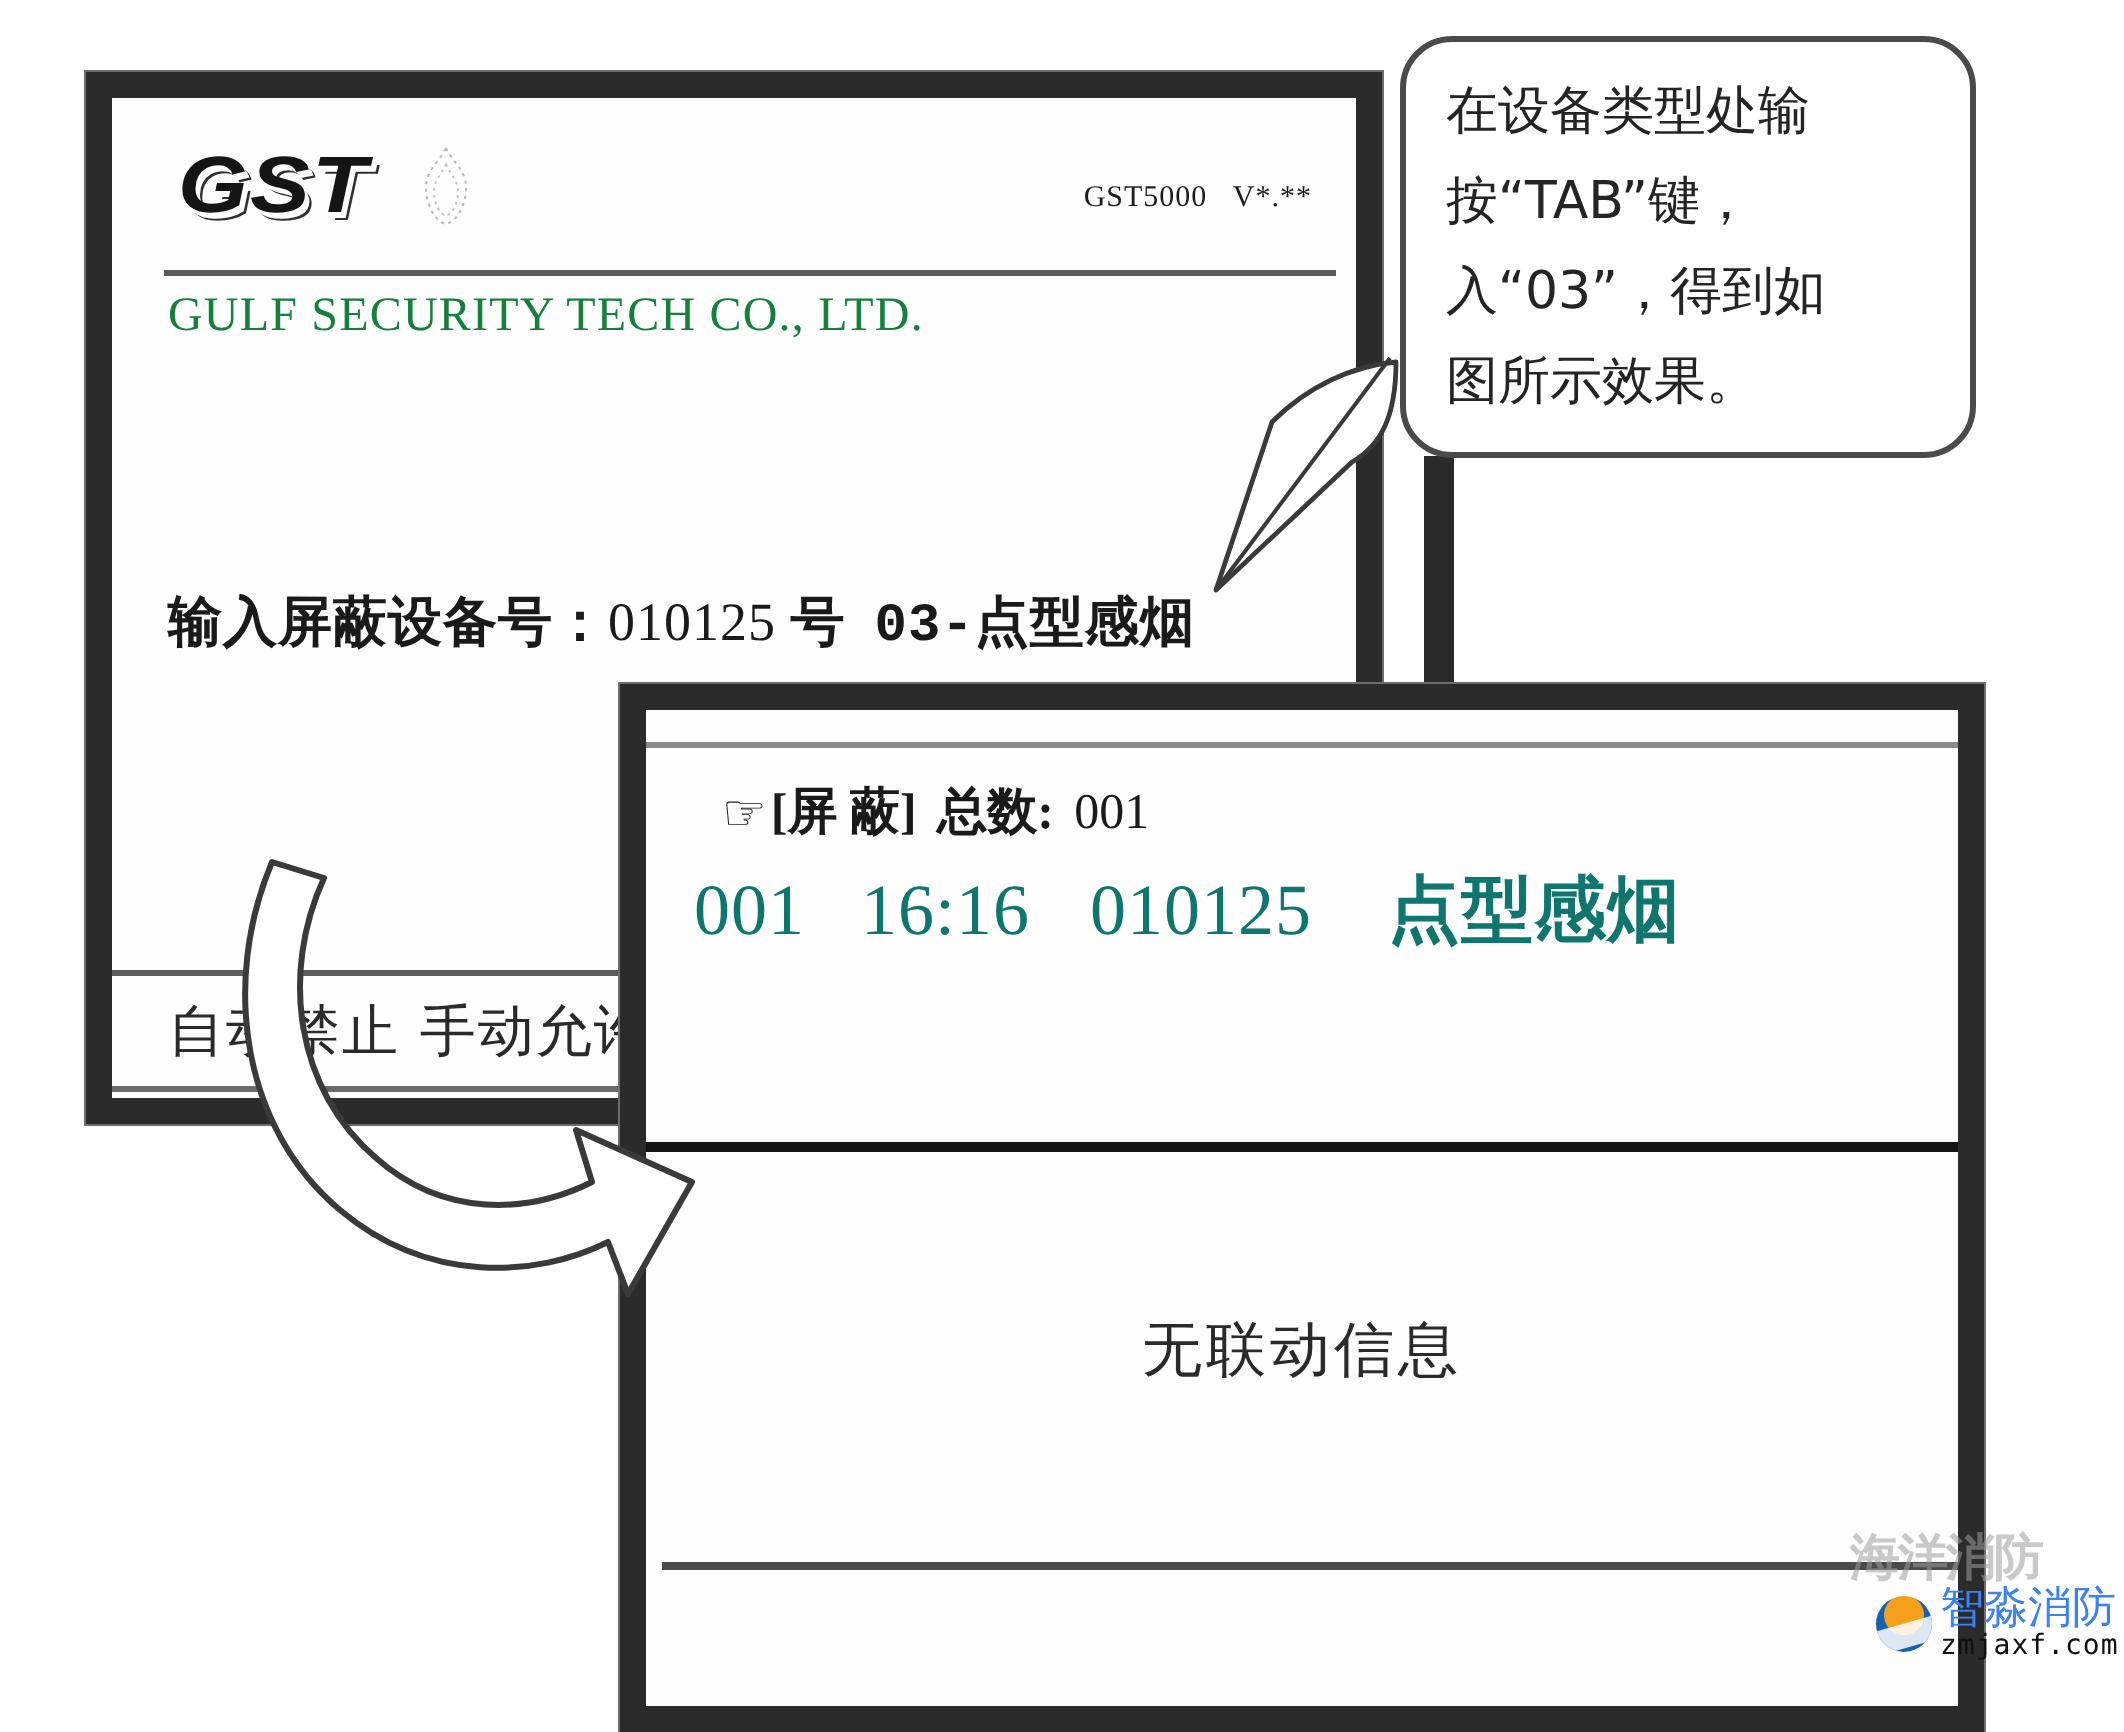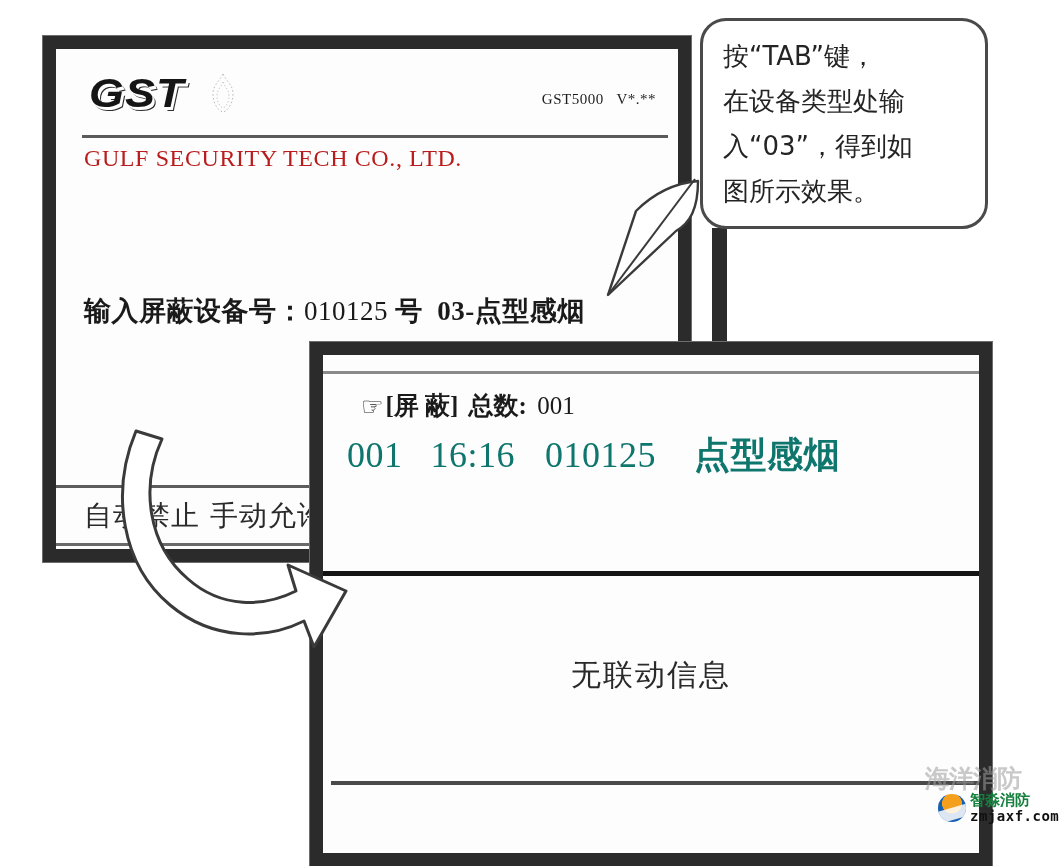--- a/index.html
+++ b/index.html
@@ -83,34 +83,34 @@
     top: 86px;
     height: 3px;
     background: #5a5a5a;
   }
   .company {
     position: absolute;
     left: 28px;
     top: 96px;
     font-size: 24px;
     letter-spacing: 0.6px;
-    color: #b91c1c;
+    color: #15803d;
     white-space: nowrap;
   }
   .input-line {
     position: absolute;
     left: 28px;
     top: 244px;
     font-size: 27px;
     color: #1a1a1a;
     white-space: nowrap;
     letter-spacing: 0.5px;
   }
   .input-line .cjk {
-    font-family: Liberation Serif, serif;
+    font-family: Liberation Mono, monospace;
     font-weight: 600;
   }
   .p1-statusrule {
     position: absolute;
     left: 0; right: 0;
     top: 436px;
     height: 3px;
     background: #5d5d5d;
   }
   .p1-status {
@@ -319,29 +319,29 @@
     opacity: 0.85;
     border-radius: 2px;
   }
   .wm-texts {
     display: flex;
     flex-direction: column;
     line-height: 1.05;
   }
   .wm-cn {
     font-family: "DejaVu Sans", "Liberation Sans", sans-serif;
-    font-size: 15px;
-    font-weight: 700;
-    color: #15803d;
+    font-size: 22px;
+    font-weight: 400;
+    color: #3b82f6;
     letter-spacing: 0px;
   }
   .wm-url {
     font-family: "DejaVu Sans Mono", "Liberation Mono", monospace;
     font-size: 14px;
-    font-weight: 700;
+    font-weight: 400;
     color: #111;
     letter-spacing: 0.5px;
   }
 </style>
 </head>
 <body>
 
 <div class="panel" id="panel-one">
   <div class="panel-inner">
 
@@ -392,22 +392,22 @@
   </div>
 </div>
 
 <svg id="callout-tail" viewBox="0 0 140 130">
   <path d="M108 6 C108 34 100 48 86 56 L18 120 L46 36 C64 18 86 8 108 6 Z" fill="#ffffff" stroke="#3a3a3a" stroke-width="2.4" stroke-linejoin="round"></path>
   <path d="M105 4 L18 120" fill="none" stroke="#3a3a3a" stroke-width="2"></path>
 </svg>
 
 <div id="callout">
   <div class="callout-text">
+    <div>在设备类型处输</div>
     <div>按“TAB”键，</div>
-    <div>在设备类型处输</div>
     <div>入“03”，得到如</div>
     <div>图所示效果。</div>
   </div>
 </div>
 
 <svg id="curved-arrow" viewBox="0 0 230 235">
   <path d="M18 16
            C-8 78 4 150 52 190
            C96 227 150 224 186 206
            L196 232

